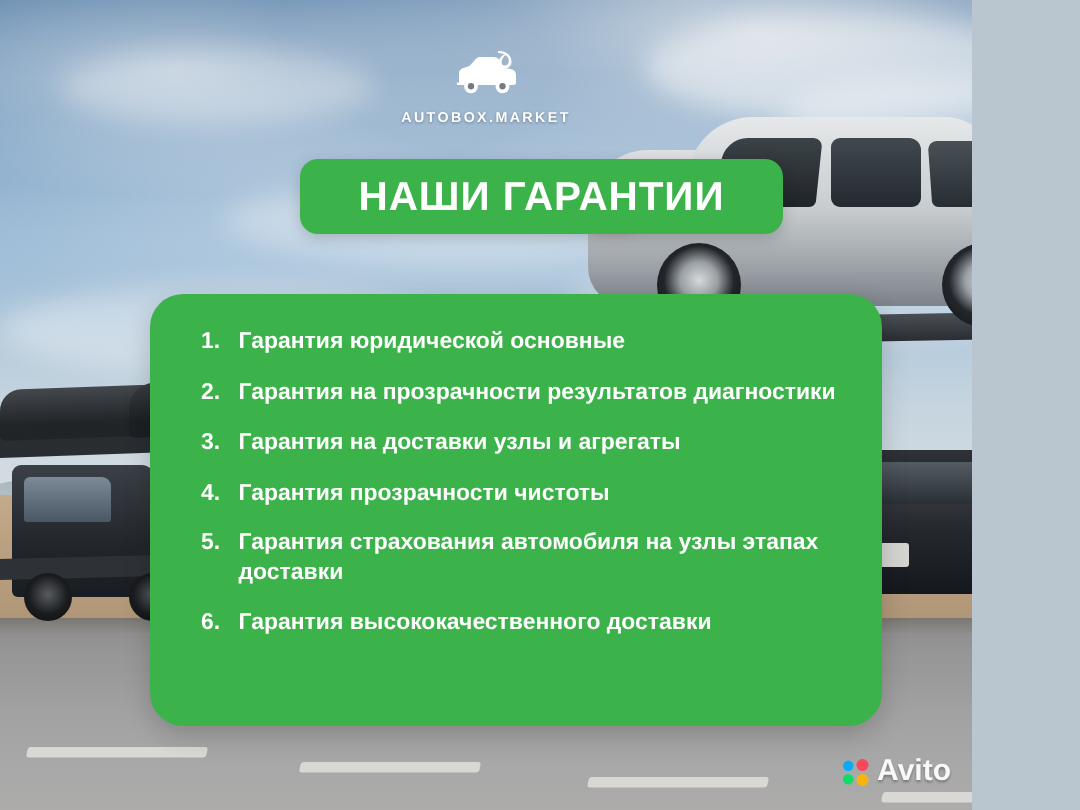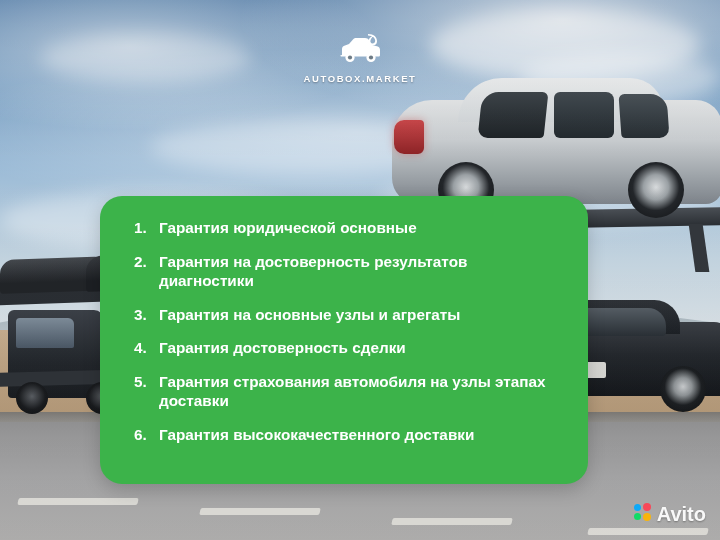--- a/index.html
+++ b/index.html
@@ -4,21 +4,21 @@
 <style>
   * { margin: 0; padding: 0; box-sizing: border-box; }
   body {
     width: 720px; height: 540px;
     font-family: "Liberation Sans", sans-serif;
     overflow: hidden;
     background: #b9c6cf;
   }
   .stage {
     position: relative;
-    width: 720px; height: 540px;
+    width: 648px; height: 540px;
     overflow: hidden;
   }
 
   
   .bg { position: absolute; inset: 0; }
 
   .sky {
     position: absolute; left: 0; right: 0; top: 0; height: 330px;
     background:
       radial-gradient(ellipse 520px 170px at 78% 6%, rgba(255,255,255,0.75) 0%, rgba(255,255,255,0.0) 62%),
@@ -260,21 +260,21 @@
     color: #ffffff; font-weight: 700; font-size: 15.3px; line-height: 1.28;
     margin-bottom: 14px;
   }
   .guarantee-item:last-child { margin-bottom: 0; }
   .g-num { flex: 0 0 auto; min-width: 17px; }
   .g-text { flex: 1 1 auto; }
 
   
   .avito {
     position: absolute; right: 14px; bottom: 14px;
-    display: flex; gap: 5px;
+    display: flex; align-items: center; gap: 5px;
     opacity: 0.92;
   }
   .avito-dots { width: 18px; height: 18px; position: relative; }
   .avito-dots i { position: absolute; border-radius: 50%; display: block; }
   .ad1 { left: 0;   top: 1px;  width: 7px; height: 7px; background: #0af; }
   .ad2 { left: 9px; top: 0;    width: 8px; height: 8px; background: #ff4053; }
   .ad3 { left: 0;   top: 10px; width: 7px; height: 7px; background: #04e061; }
   .ad4 { left: 9px; top: 10px; width: 8px; height: 8px; background: #ffb600; }
   .avito-text {
     font-size: 20px; font-weight: 700; color: #ffffff;
@@ -355,41 +355,44 @@
         <path d="M6 23 L6 17 C6 15 7 14 9 13.4 L13 12 L17 7.5 C18 6.4 19 6 20.5 6 L29 6 C31 6 32.2 6.8 33 8.2 L36 13 L41 14.2 C43 14.8 44 16 44 18 L44 23 C44 24 43.4 24.6 42.4 24.6 L5.6 24.6 C4.8 24.6 4.4 24 4.4 23.2 Z" fill="#ffffff"></path>
         <circle cx="14" cy="25.5" r="4.6" fill="#ffffff"></circle>
         <circle cx="14" cy="25.5" r="2.1" fill="#6f7c86"></circle>
         <circle cx="35" cy="25.5" r="4.6" fill="#ffffff"></circle>
         <circle cx="35" cy="25.5" r="2.1" fill="#6f7c86"></circle>
         <path d="M32 2 C38 2 41 5 41 9.5 C41 12 39 13.6 36.6 13.6 C34 13.6 32.4 12 32.4 9.8 C32.4 6.6 34.6 4.6 38 3.6 C35.6 5.6 34.4 7.4 34.4 9.6 C34.4 10.8 35.2 11.6 36.4 11.6 C38.2 11.6 39.2 10.4 39.2 8.6 C39.2 5.8 36.6 3.6 32 3.4 Z" fill="#ffffff"></path>
       </svg>
       <div class="logo-text">AUTOBOX.MARKET</div>
     </div>
 
+    <div class="title-badge">
+      <span>НАШИ ГАРАНТИИ</span>
+    </div>
 
     <div class="list-card">
 
       <div class="guarantee-item">
         <span class="g-num">1.</span>
         <span class="g-text">Гарантия юридической основные</span>
       </div>
 
       <div class="guarantee-item">
         <span class="g-num">2.</span>
-        <span class="g-text">Гарантия на достоверность результатов диагностики</span>
+        <span class="g-text">Гарантия на прозрачности результатов диагностики</span>
       </div>
 
       <div class="guarantee-item">
         <span class="g-num">3.</span>
-        <span class="g-text">Гарантия на основные узлы и агрегаты</span>
+        <span class="g-text">Гарантия на доставки узлы и агрегаты</span>
       </div>
 
       <div class="guarantee-item">
         <span class="g-num">4.</span>
-        <span class="g-text">Гарантия достоверность сделки</span>
+        <span class="g-text">Гарантия прозрачности чистоты</span>
       </div>
 
       <div class="guarantee-item">
         <span class="g-num">5.</span>
         <span class="g-text">Гарантия страхования автомобиля на узлы этапах доставки</span>
       </div>
 
       <div class="guarantee-item">
         <span class="g-num">6.</span>
         <span class="g-text">Гарантия высококачественного доставки</span>

